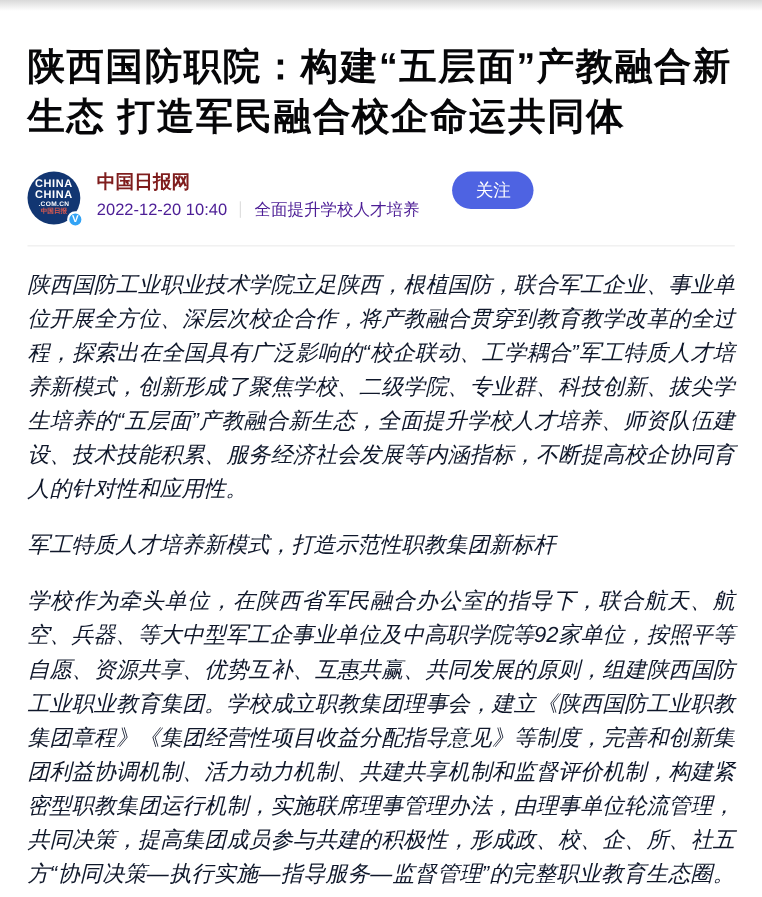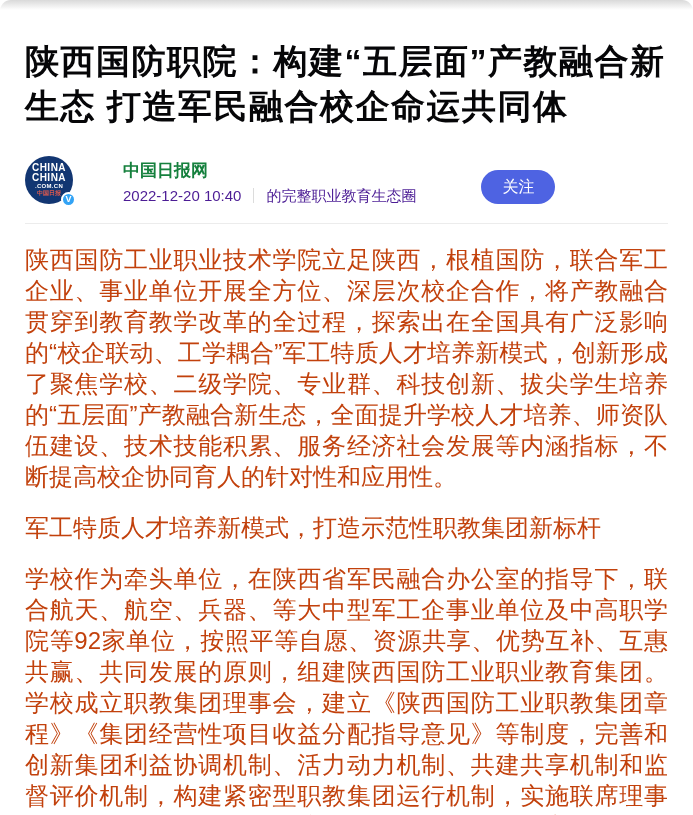--- a/index.html
+++ b/index.html
@@ -8,43 +8,41 @@
     width: 693px;
     background: #ffffff;
     font-family: "Liberation Sans", "DejaVu Sans", sans-serif;
   }
   .page {
     position: relative;
     width: 693px;
     height: 815px;
     overflow: hidden;
     background: #ffffff;
-    border-radius: 11px;
   }
   .top-fade {
     height: 10px;
     width: 100%;
     background: linear-gradient(#d9d9d9, #ffffff);
   }
   .content {
     padding: 0 25px;
   }
   .article-title {
     margin: 29px 0 0 0;
     font-size: 34px;
     line-height: 45px;
     font-weight: 700;
     letter-spacing: 1.5px;
     color: #060608;
   }
   .author-row {
     margin-top: 27px;
     display: flex;
-    align-items: flex-end;
-    gap: 35px;
+    align-items: flex-start;
   }
   .avatar {
     position: relative;
     width: 48px;
     height: 48px;
     flex: 0 0 48px;
     cursor: pointer;
   }
   .logo-circle {
     width: 48px;
@@ -93,21 +91,21 @@
     justify-content: center;
     line-height: 1;
   }
   .author-info {
     margin-left: 15px;
   }
   .author-name {
     font-size: 17px;
     line-height: 19px;
     font-weight: 700;
-    color: #15803d;
+    color: #7f1d1d;
     cursor: pointer;
   }
   .meta-row {
     margin-top: 7px;
     display: flex;
     align-items: center;
     font-size: 15px;
     line-height: 17px;
     color: #4c1d95;
   }
@@ -133,24 +131,25 @@
     cursor: pointer;
     padding: 0;
   }
   .divider {
     border: none;
     border-top: 1px solid #ececec;
     margin: 19px 0 0 0;
   }
   .article-body p {
     margin: 20px 0 0 0;
-    font-size: 24px;
+    font-size: 20px;
     line-height: 31px;
-    color: #c2410c;
+    color: #0f172a;
     text-align: justify;
+    font-style: italic;
   }
 </style>
 </head>
 <body>
 
 <div class="page">
   <div class="top-fade"></div>
 
   <div class="content">
 
@@ -166,21 +165,21 @@
           <span class="logo-line4">中国日报</span>
         </div>
         <div class="verified-badge">V</div>
       </div>
 
       <div class="author-info">
         <div class="author-name">中国日报网</div>
         <div class="meta-row">
           <span class="meta-time">2022-12-20 10:40</span>
           <span class="meta-sep"></span>
-          <span class="meta-account">的完整职业教育生态圈</span>
+          <span class="meta-account">全面提升学校人才培养</span>
         </div>
       </div>
 
       <button class="follow-btn">关注</button>
     </div>
 
     <hr class="divider">
 
     <div class="article-body">
       <p>陕西国防工业职业技术学院立足陕西，根植国防，联合军工企业、事业单位开展全方位、深层次校企合作，将产教融合贯穿到教育教学改革的全过程，探索出在全国具有广泛影响的“校企联动、工学耦合”军工特质人才培养新模式，创新形成了聚焦学校、二级学院、专业群、科技创新、拔尖学生培养的“五层面”产教融合新生态，全面提升学校人才培养、师资队伍建设、技术技能积累、服务经济社会发展等内涵指标，不断提高校企协同育人的针对性和应用性。</p>

